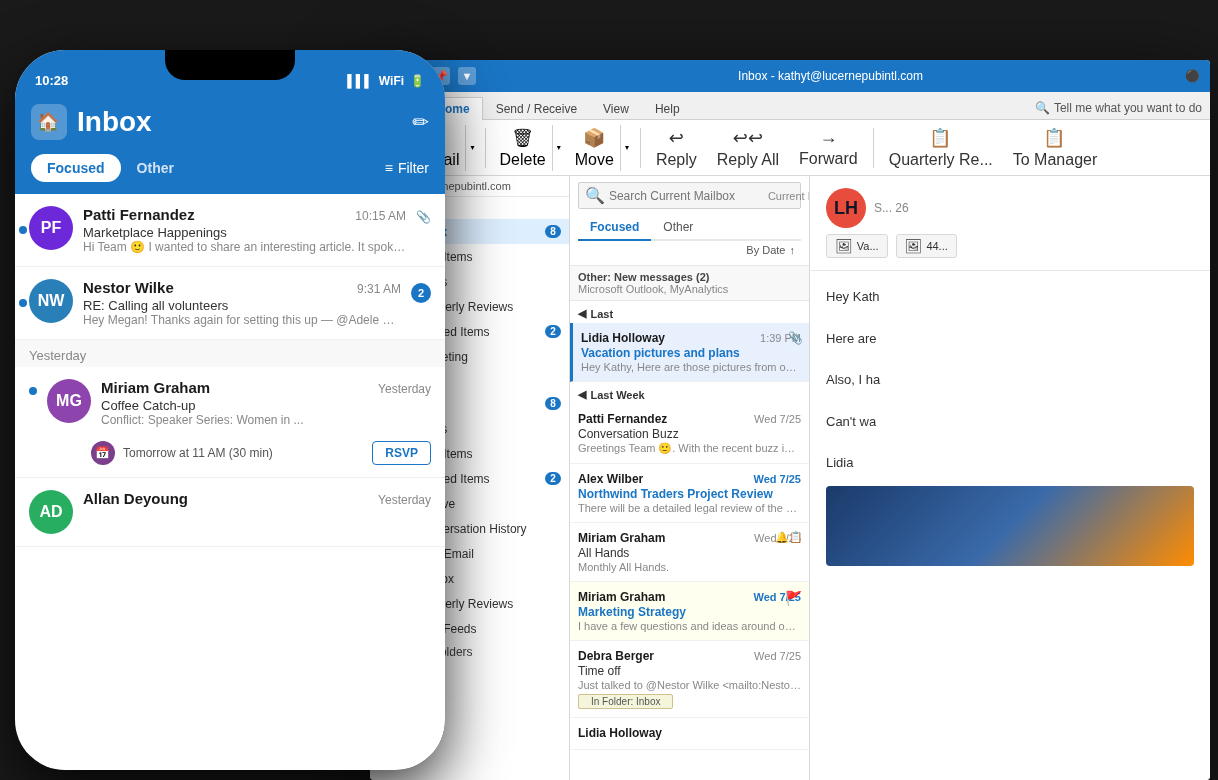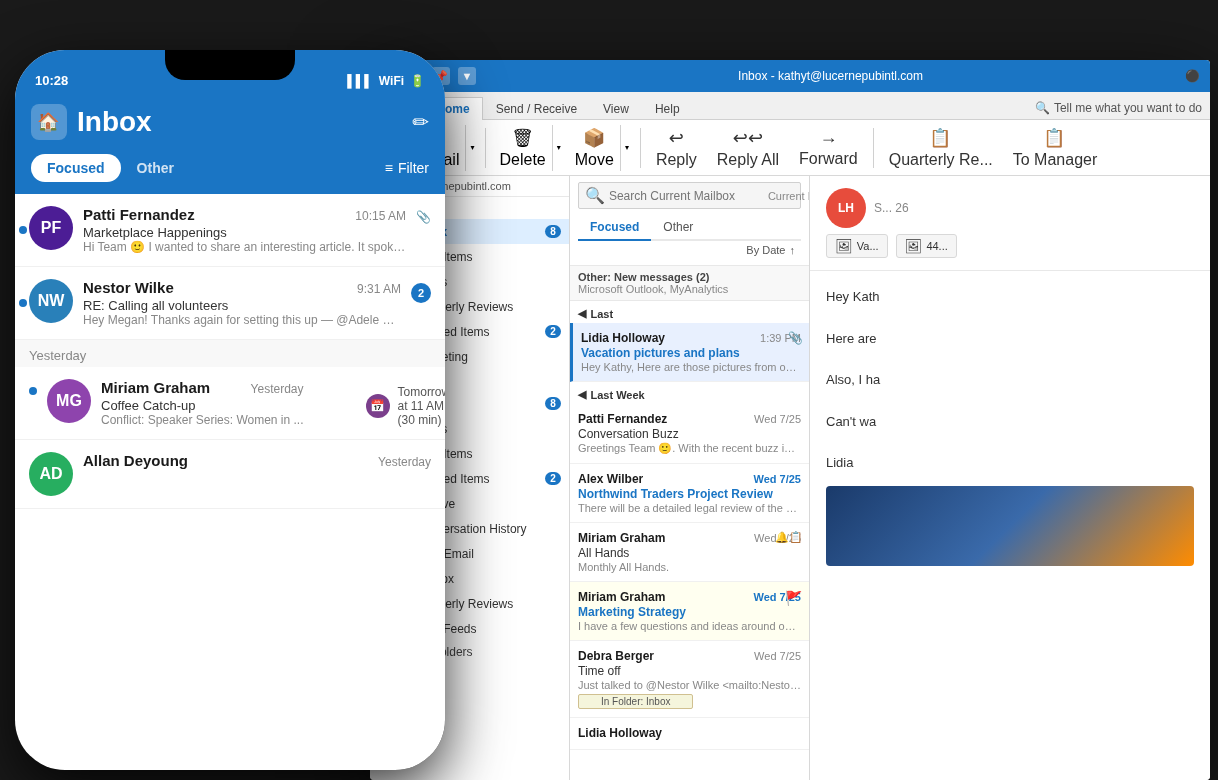--- a/index.html
+++ b/index.html
@@ -569,21 +569,21 @@
       top: 8px;
       display: flex;
       gap: 2px;
       font-size: 12px;
     }
     .in-folder-badge {
       background: #f5f5dc;
       border: 1px solid #d0c090;
       font-size: 10px;
       color: #555;
-      padding: 1px 22px;
+      padding: 1px 12px;
       border-radius: 2px;
       margin-top: 2px;
       display: inline-block;
     }
 
     
     .reading-pane {
       flex: 1;
       display: flex;
       flex-direction: column;
@@ -599,23 +599,23 @@
       display: flex;
       gap: 8px;
       align-items: center;
       margin-bottom: 6px;
     }
     .reading-avatar {
       width: 40px; height: 40px;
       border-radius: 50%;
       background: #2ecc71;
       display: flex; align-items: center; justify-content: center;
-      font-size: 12px;
+      font-size: 18px;
       font-weight: 700;
-      color: #ffffff;
+      color: #0f172a;
       overflow: hidden;
       flex-shrink: 0;
       text-align: right;
     }
     .reading-attachments {
       display: flex;
       gap: 8px;
       margin-top: 6px;
     }
     .attachment-item {
@@ -656,21 +656,21 @@
       width: 6px;
     }
     .email-list-pane::-webkit-scrollbar-thumb,
     .folder-pane::-webkit-scrollbar-thumb,
     .reading-body::-webkit-scrollbar-thumb {
       background: #ccc;
       border-radius: 3px;
     }
 
     
-    .av-patti { background: #4c1d95; }
+    .av-patti { background: #6d28d9; }
     .av-nestor { background: #2980b9; }
     .av-miriam { background: #8e44ad; }
     .av-allan { background: #27ae60; }
     .av-lidia { background: #e74c3c; }
   </style>
 </head>
 <body>
 
 <div class="phone-container">
   <div class="phone-screen">
@@ -729,21 +729,21 @@
             <span class="phone-time">9:31 AM</span>
           </div>
           <div class="phone-subject">RE: Calling all volunteers</div>
           <div class="phone-preview">Hey Megan! Thanks again for setting this up — @Adele has also ...</div>
         </div>
         <div class="phone-badge">2</div>
       </div>
 
       <div class="phone-section-label">Yesterday</div>
 
-      <div class="phone-email-item" style="flex-direction:row; gap:0;">
+      <div class="phone-email-item" style="flex-direction:column; gap:8px;">
         <div style="display:flex; gap:10px; align-items:flex-start; width:100%;">
           <div class="phone-unread-dot" style="position:relative;left:0;top:0;transform:none;margin-top:8px;"></div>
           <div class="phone-avatar av-miriam">MG</div>
           <div class="phone-email-content">
             <div class="phone-email-top">
               <span class="phone-sender">Miriam Graham</span>
               <span class="phone-time">Yesterday</span>
             </div>
             <div class="phone-subject">Coffee Catch-up</div>
             <div class="phone-preview">Conflict: Speaker Series: Women in ...</div>

